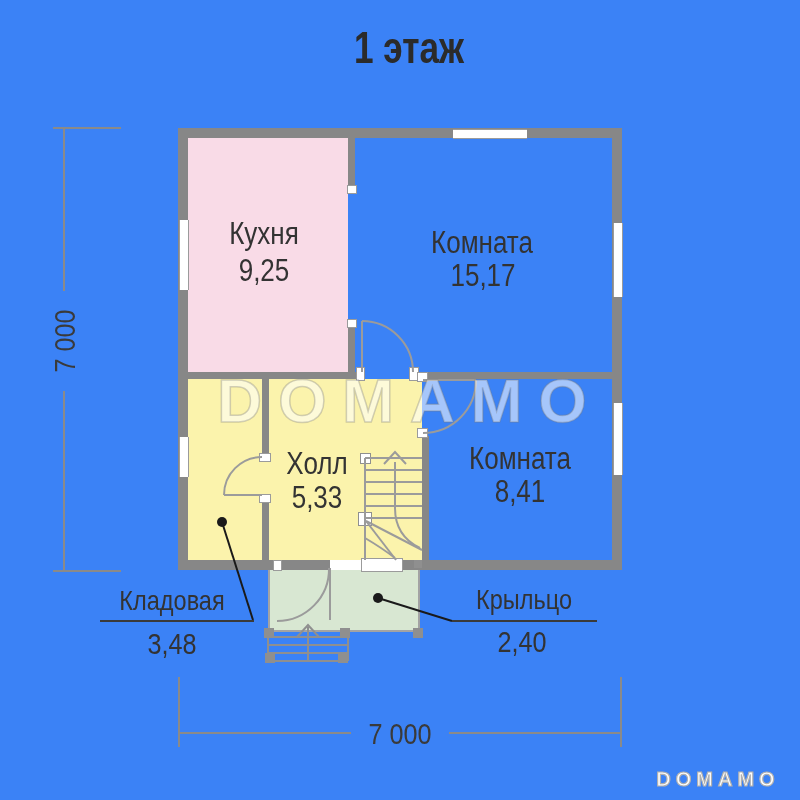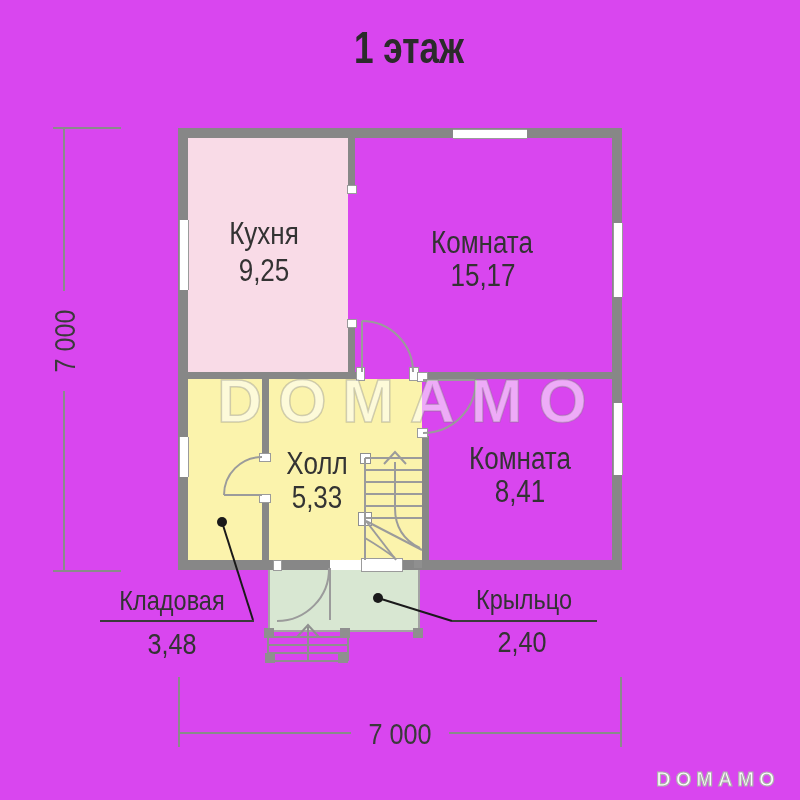--- a/index.html
+++ b/index.html
@@ -1,16 +1,16 @@
 <!DOCTYPE html>
 <html><head>
 <meta charset="utf-8">
 <style>
   html,body{margin:0;padding:0;background:#fff;}
-  #stage{position:relative;width:800px;height:800px;background:#d946ef;overflow:hidden;
+  #stage{position:relative;width:800px;height:800px;background:#3b82f6;overflow:hidden;
          font-family:"Liberation Sans",sans-serif;}
   
   .fill{position:absolute;}
   .wall{position:absolute;background:#878787;}
   .win{position:absolute;background:#fff;}
   .win.h{border-top:1px solid #9b9b9b;border-bottom:1px solid #9b9b9b;}
   .win.v{border-left:1px solid #9b9b9b;border-right:1px solid #9b9b9b;}
   .jamb{position:absolute;background:#fff;border:1px solid #9b9b9b;}
   .sq{position:absolute;background:#8f8f8f;}
   .sqw{position:absolute;background:#fff;border:1.5px solid #8f8f8f;}

